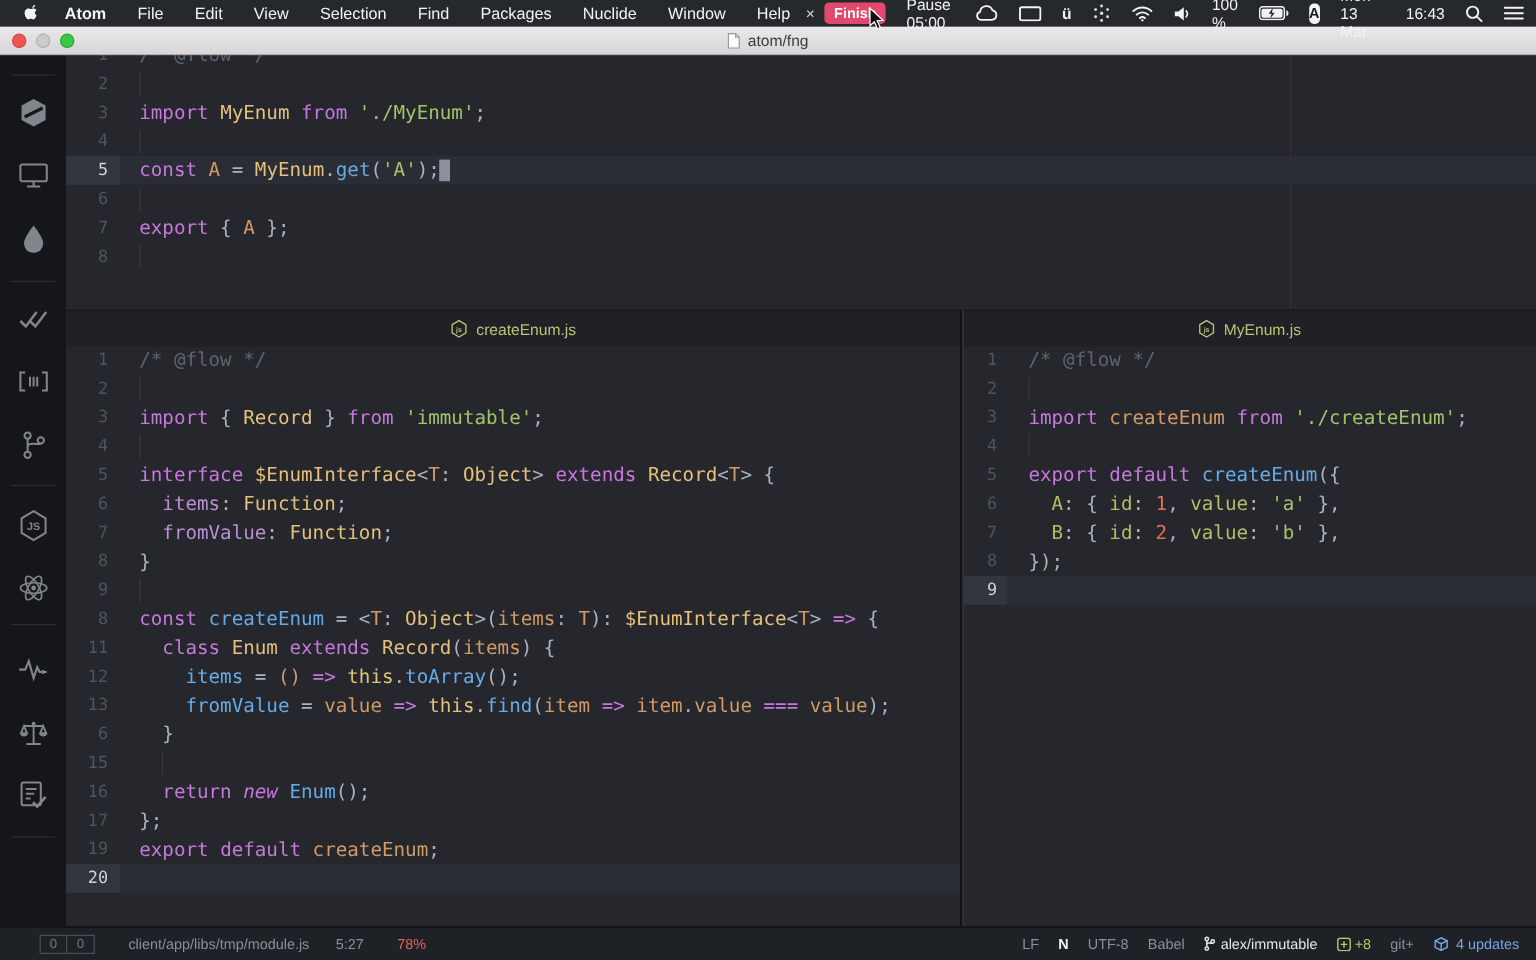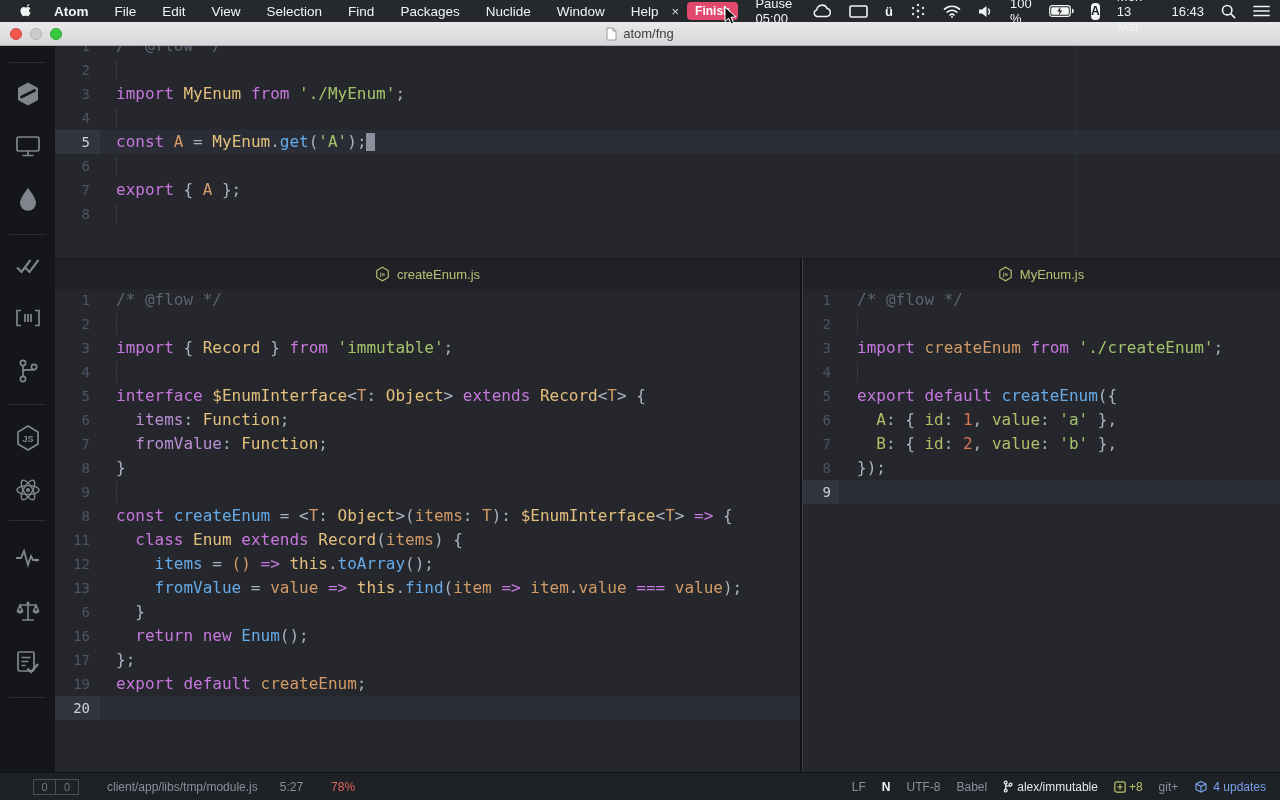--- a/index.html
+++ b/index.html
@@ -394,22 +394,26 @@
         </div>
         <div class="line">
           <div class="gut">13</div>
           <div class="code"><span style="color: rgb(169, 178, 191);">    </span><span style="color: rgb(102, 171, 232);">fromValue</span><span style="color: rgb(169, 178, 191);"> = </span><span style="color: rgb(209, 154, 102);">value</span><span style="color: rgb(169, 178, 191);"> </span><span style="color: rgb(198, 120, 221);">=&gt;</span><span style="color: rgb(169, 178, 191);"> </span><span style="color: rgb(227, 192, 123);">this</span><span style="color: rgb(169, 178, 191);">.</span><span style="color: rgb(102, 171, 232);">find</span><span style="color: rgb(169, 178, 191);">(</span><span style="color: rgb(209, 154, 102);">item</span><span style="color: rgb(169, 178, 191);"> </span><span style="color: rgb(198, 120, 221);">=&gt;</span><span style="color: rgb(169, 178, 191);"> </span><span style="color: rgb(209, 154, 102);">item</span><span style="color: rgb(169, 178, 191);">.</span><span style="color: rgb(209, 154, 102);">value</span><span style="color: rgb(169, 178, 191);"> </span><span style="color: rgb(198, 120, 221);">===</span><span style="color: rgb(169, 178, 191);"> </span><span style="color: rgb(209, 154, 102);">value</span><span style="color: rgb(169, 178, 191);">);</span></div>
         </div>
         <div class="line">
           <div class="gut">6</div>
           <div class="code"><span style="color: rgb(169, 178, 191);">  }</span></div>
         </div>
         <div class="line">
+          <div class="gut">15</div>
+          <div class="code"><span class="iguide" style="left: 35.26px;"></span></div>
+        </div>
+        <div class="line">
           <div class="gut">16</div>
-          <div class="code"><span style="color: rgb(169, 178, 191);">  </span><span style="color: rgb(198, 120, 221);">return</span><span style="color: rgb(169, 178, 191);"> </span><span style="color: rgb(198, 120, 221);">new</span><span style="color: rgb(169, 178, 191);"> </span><span style="color: rgb(102, 171, 232);">Enum</span><span style="color: rgb(169, 178, 191);">();</span></div>
+          <div class="code"><span style="color: rgb(169, 178, 191);">  </span><span style="color: rgb(198, 120, 221);">return</span><span style="color: rgb(169, 178, 191);"> </span><span style="color: rgb(198, 120, 221); font-style: italic;">new</span><span style="color: rgb(169, 178, 191);"> </span><span style="color: rgb(102, 171, 232);">Enum</span><span style="color: rgb(169, 178, 191);">();</span></div>
         </div>
         <div class="line">
           <div class="gut">17</div>
           <div class="code"><span style="color: rgb(169, 178, 191);">};</span></div>
         </div>
         <div class="line">
           <div class="gut">19</div>
           <div class="code"><span style="color: rgb(198, 120, 221);">export</span><span style="color: rgb(169, 178, 191);"> </span><span style="color: rgb(198, 120, 221);">default</span><span style="color: rgb(169, 178, 191);"> </span><span style="color: rgb(209, 154, 102);">createEnum</span><span style="color: rgb(169, 178, 191);">;</span></div>
         </div>
         <div class="line active">

